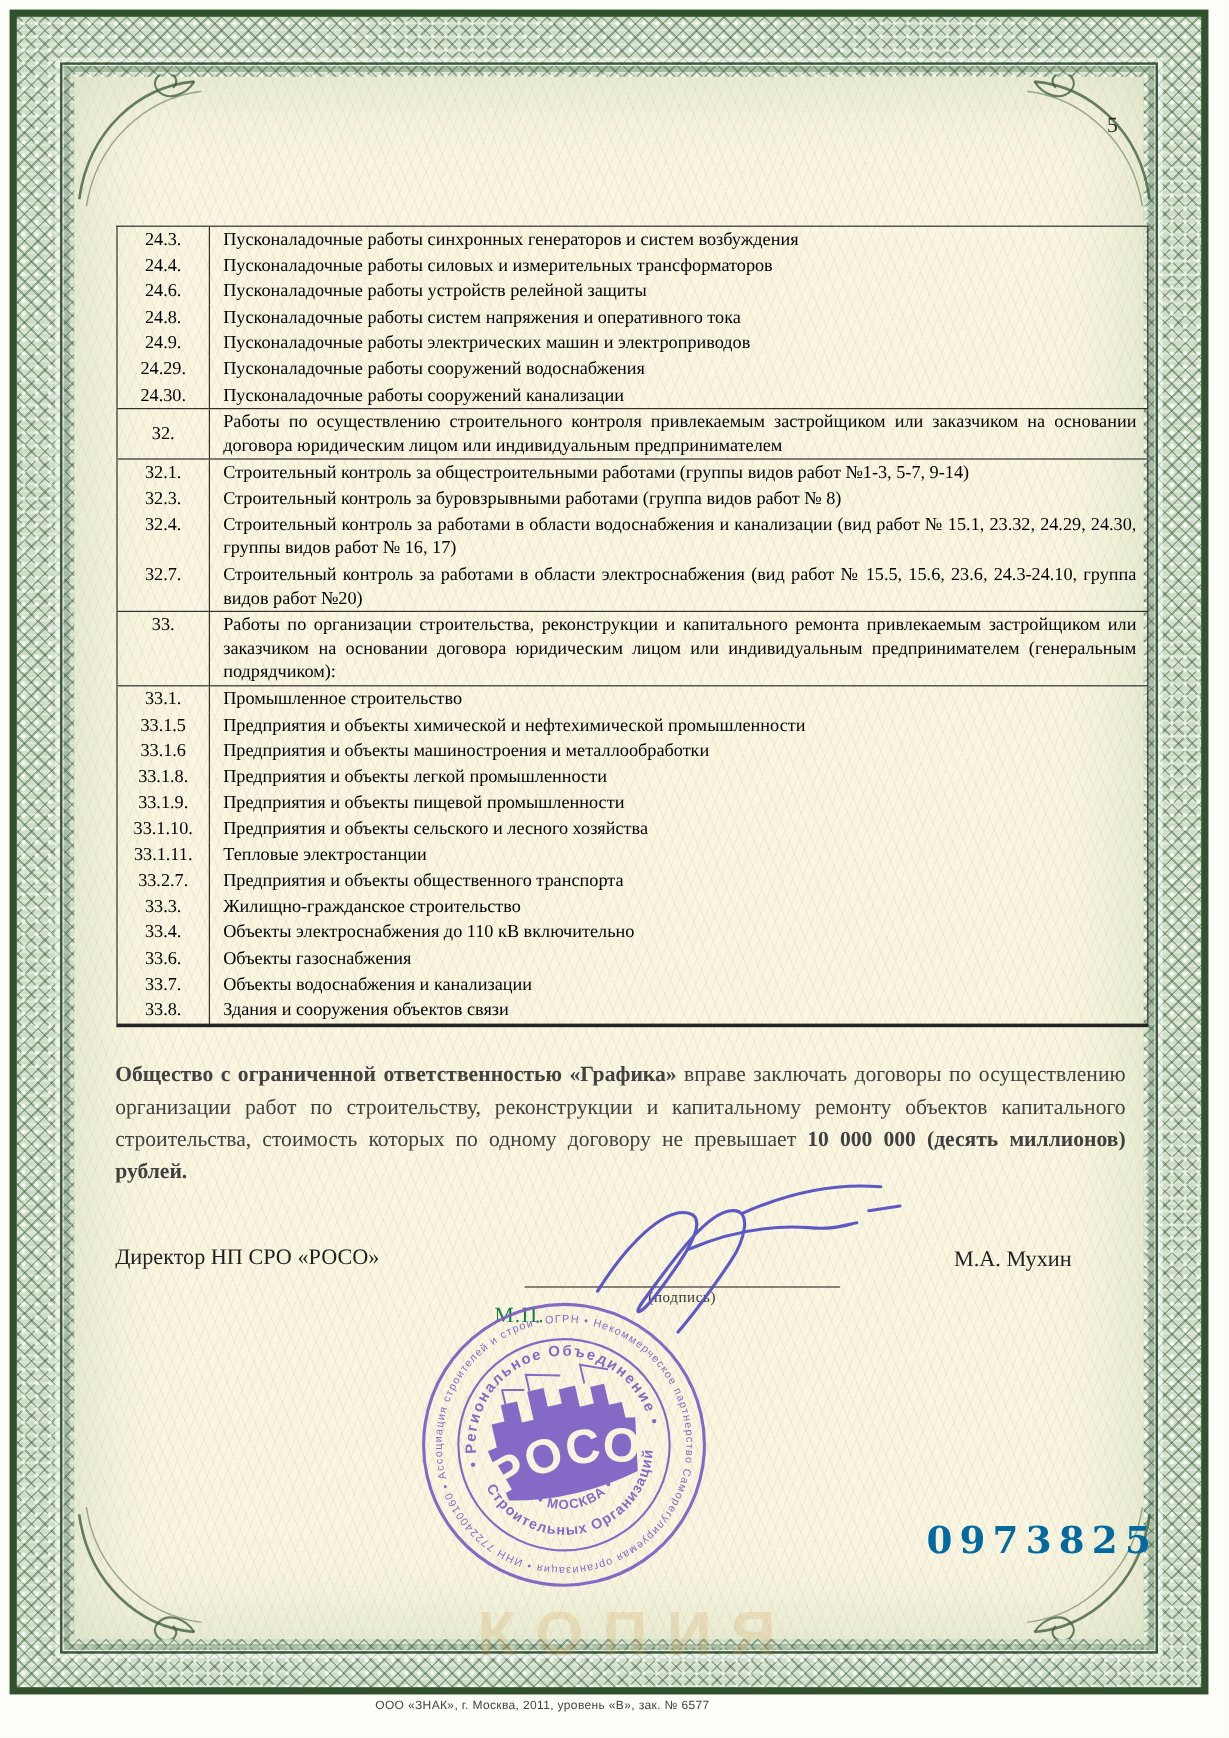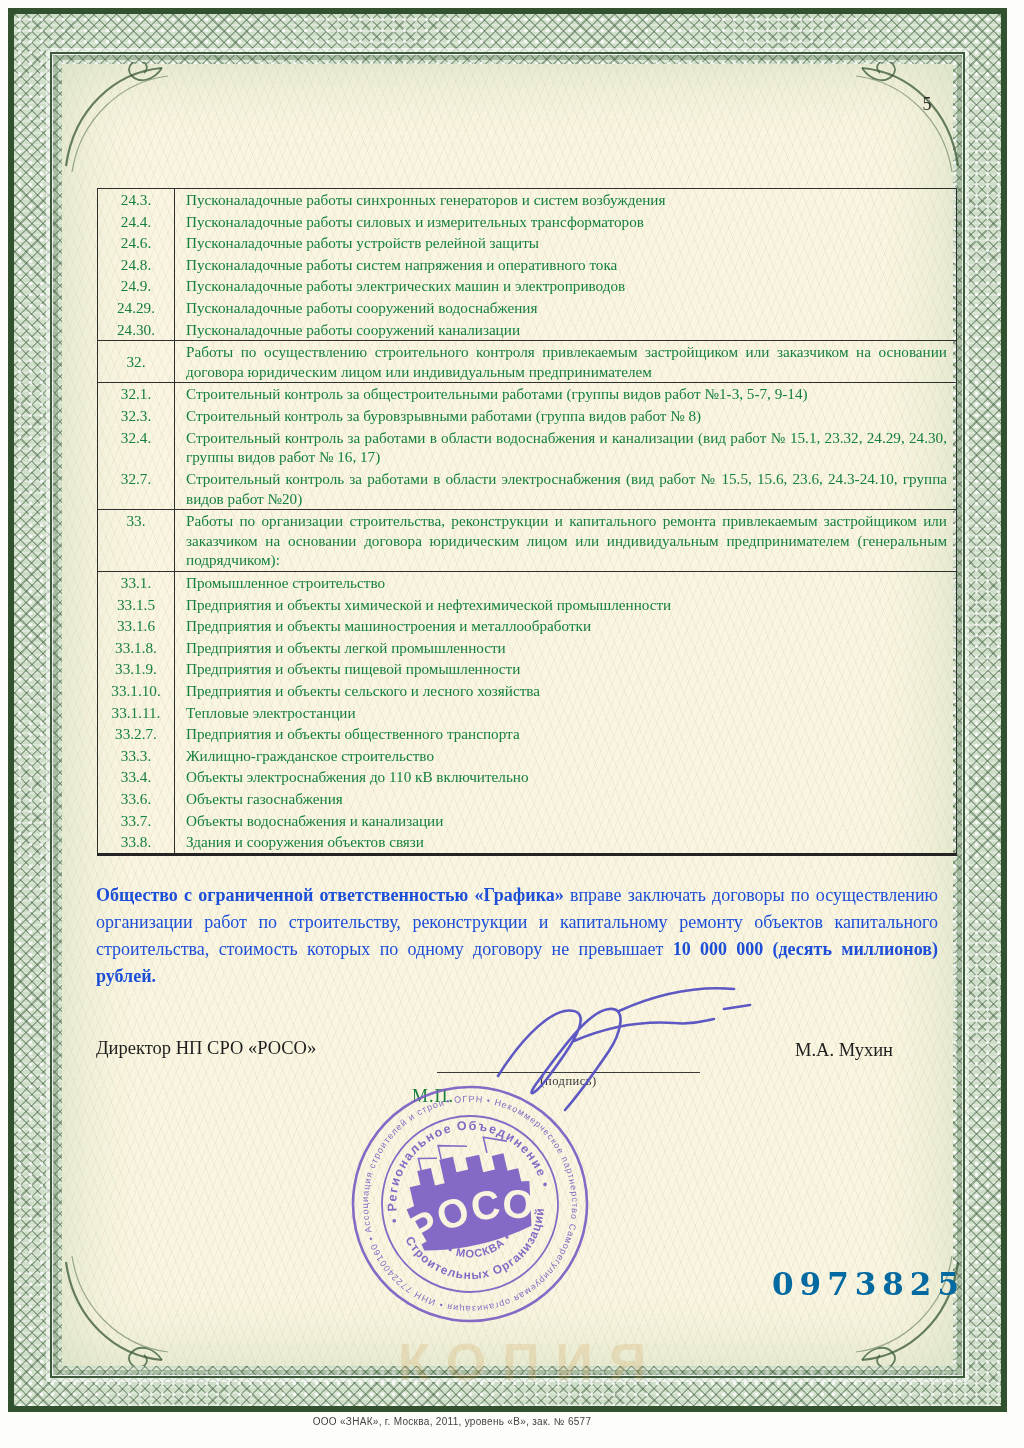--- a/index.html
+++ b/index.html
@@ -39,33 +39,33 @@
   .corner.tr{left:856px;top:62px;transform:scaleX(-1);}
   .corner.bl{left:58px;top:1256px;transform:scaleY(-1);}
   .corner.br{left:856px;top:1256px;transform:scale(-1,-1);}
 
   .page-number{position:absolute;left:912px;top:94px;width:30px;text-align:center;
     font-size:18px;color:#2b2b2b;z-index:3;}
 
   
   .works-table{
     position:absolute;left:97px;top:188px;width:860px;z-index:3;
-    border-collapse:collapse;font-size:15.2px;line-height:1.29;color:#15803d;
+    border-collapse:collapse;font-size:15.2px;line-height:1.29;color:#000000;
   }
   .works-table{border:1.3px solid #2f2f2f;border-bottom:3px solid #242424;}
   .works-table td{vertical-align:top;}
   .works-table td.col-num{width:72px;text-align:center;padding:1px 2px;}
   .works-table td.col-text{border-left:1.3px solid #2f2f2f;padding:1px 9px 1px 11px;text-align:justify;}
   .works-table tr.rule td{border-top:1.3px solid #2f2f2f;}
   .works-table tr.center-num td.col-num{vertical-align:middle;}
 
   
   .closing{
     position:absolute;left:96px;top:864px;width:842px;z-index:3;
-    font-size:18px;line-height:1.5;text-align:justify;color:#1d4ed8;word-spacing:1.5px;
+    font-size:18px;line-height:1.5;text-align:justify;color:#404040;word-spacing:1.5px;
   }
   .closing b{font-weight:bold;}
 
   
   .director{position:absolute;left:96px;top:1038px;font-size:18.5px;z-index:3;}
   .sign-name{position:absolute;left:795px;top:1040px;width:140px;font-size:18.5px;z-index:3;}
   .sign-line{position:absolute;left:437px;top:1030px;width:263px;height:42px;
     border-bottom:1.6px solid #3a3a3a;z-index:3;}
   .sign-caption{position:absolute;left:437px;top:1074px;width:263px;text-align:center;
     font-size:12.5px;color:#38383a;z-index:3;letter-spacing:.5px;}

